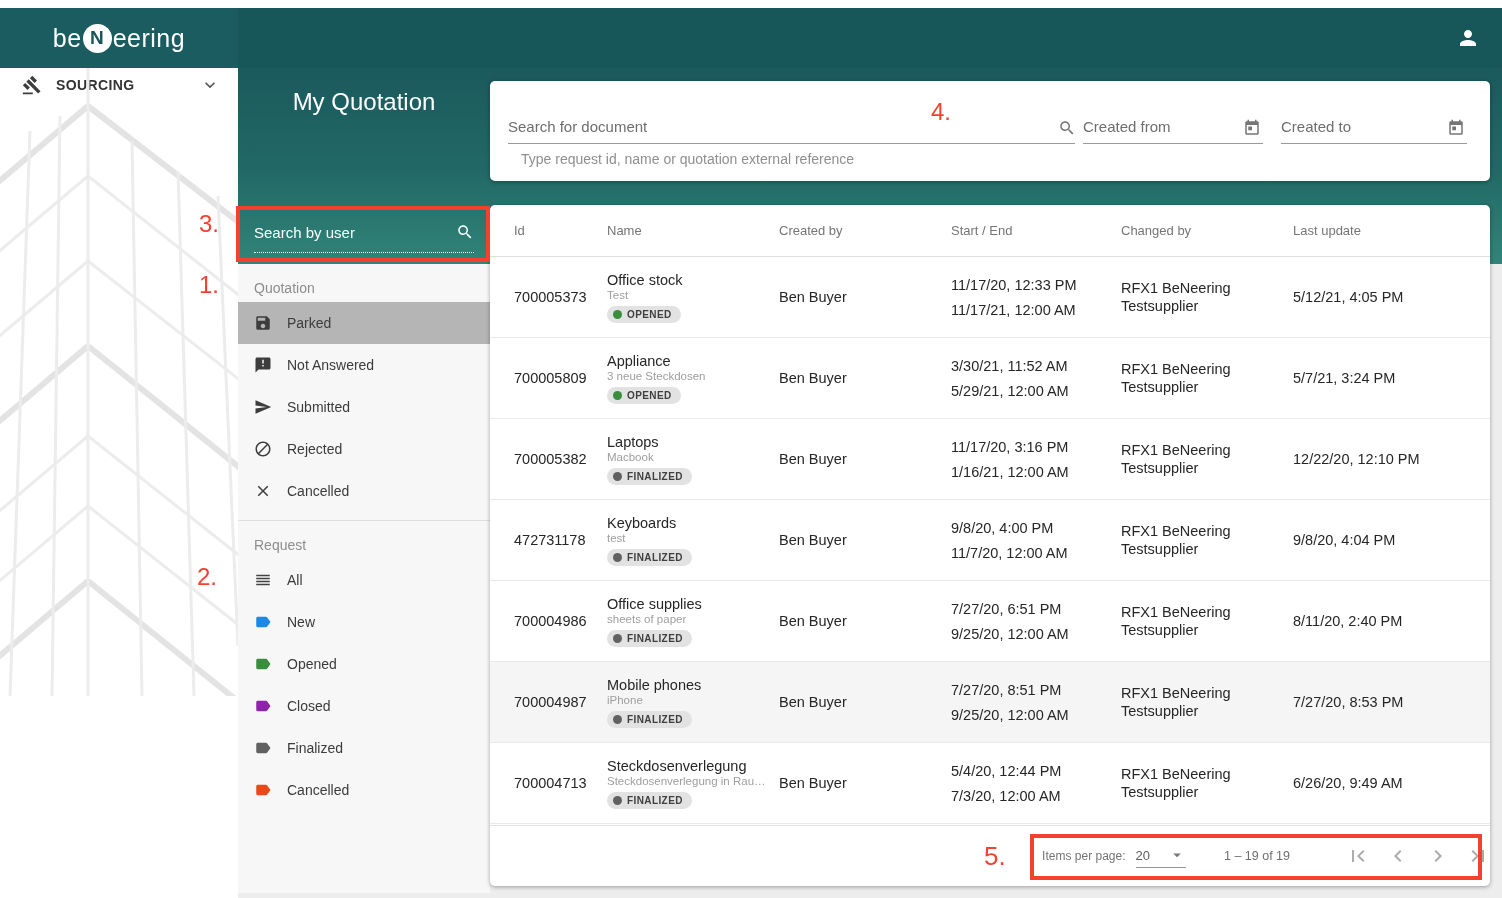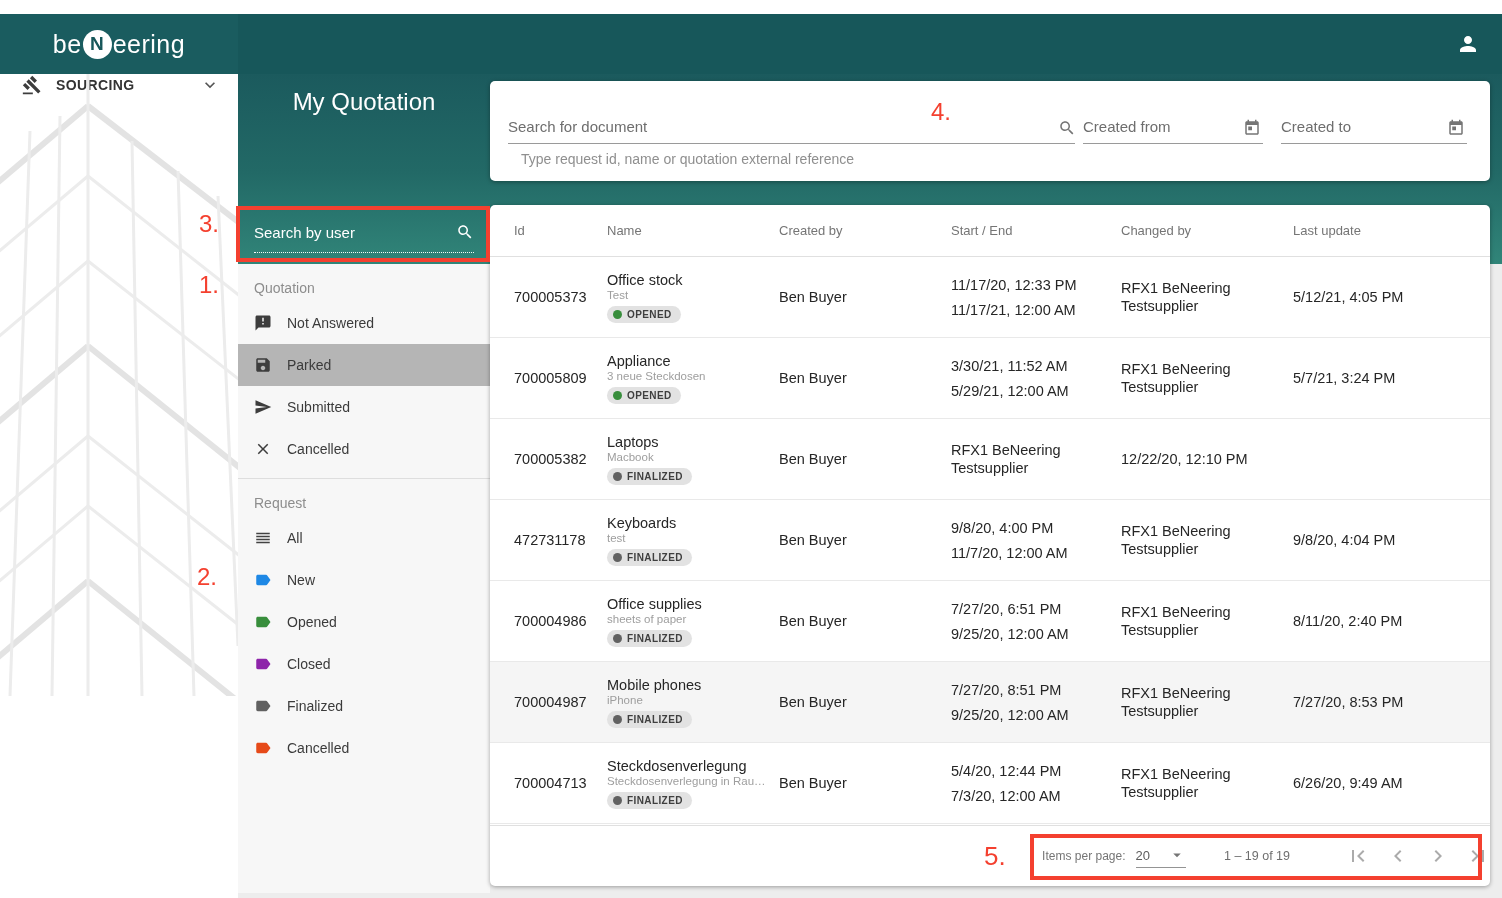--- a/index.html
+++ b/index.html
@@ -1,20 +1,20 @@
 <!DOCTYPE html>
 <html><head>
 <meta charset="utf-8">
 <style>
   html,body{margin:0;padding:0;background:#ffffff;}
   body{font-family:"Liberation Sans","DejaVu Sans",sans-serif;}
   .root{position:relative;width:1502px;height:898px;overflow:hidden;background:#ffffff;}
 
   
-  .topbar{position:absolute;left:0;top:14px;width:1502px;height:60px;background:#17575a;z-index:30;}
+  .topbar{position:absolute;left:0;top:8px;width:1502px;height:60px;background:#17575a;z-index:30;}
   .logo{position:absolute;left:0;top:0;width:238px;height:60px;display:flex;align-items:center;justify-content:center;color:#fff;font-size:25px;letter-spacing:.5px;background:#1a5c5f;}
   .logo .ncircle{display:inline-flex;align-items:center;justify-content:center;width:29px;height:29px;border-radius:50%;background:#ffffff;color:#17575a;font-weight:700;font-size:19px;margin:0 1px;}
   .account-btn{position:absolute;right:22px;top:18px;width:24px;height:24px;cursor:pointer;}
   .account-btn svg{fill:#ffffff;width:24px;height:24px;}
 
   
   .sidebar{position:absolute;left:0;top:60px;width:238px;height:636px;background:#ffffff;z-index:5;overflow:hidden;}
   .sourcing-row{height:50px;display:flex;align-items:center;padding:0 18px 0 22px;cursor:pointer;}
   .sourcing-row .gavel{width:20px;height:20px;fill:#3d3d3d;}
   .sourcing-label{margin-left:14px;font-size:14px;font-weight:700;color:#333;letter-spacing:.4px;}
@@ -148,37 +148,43 @@
         <svg viewBox="0 0 24 24">
             <path d="M15.5 14h-.79l-.28-.27C15.41 12.59 16 11.11 16 9.5 16 5.91 13.09 3 9.5 3S3 5.91 3 9.5 5.91 16 9.5 16c1.61 0 3.09-.59 4.23-1.57l.27.28v.79l5 5L20.49 19l-5-5zm-6 0C7.01 14 5 11.99 5 9.5S7.01 5 9.5 5 14 7.01 14 9.5 11.99 14 9.5 14z"></path>
           </svg>
       </div>
     </div>
   </div>
 
   <nav class="menu">
     <div class="menu-section">Quotation</div>
     <div id="quotation-list">
-        <div class="menu-item">
-    <svg viewBox="0 0 24 24" style="fill: rgb(61, 61, 61);">
-            <path d="M20 2H4c-1.1 0-1.99.9-1.99 2L2 22l4-4h14c1.1 0 2-.9 2-2V4c0-1.1-.9-2-2-2zm-7 12h-2v-2h2v2zm0-4h-2V5h2v5z"></path>
-          </svg>
-    <span>Not Answered</span>
-  </div>
         <div class="menu-item selected">
     <svg viewBox="0 0 24 24" style="fill: rgb(61, 61, 61);">
             <path d="M17 3H5c-1.11 0-2 .9-2 2v14c0 1.1.89 2 2 2h14c1.1 0 2-.9 2-2V7l-4-4zm-5 16c-1.66 0-3-1.34-3-3s1.34-3 3-3 3 1.34 3 3-1.34 3-3 3zm3-10H5V5h10v4z"></path>
           </svg>
     <span>Parked</span>
   </div>
         <div class="menu-item">
     <svg viewBox="0 0 24 24" style="fill: rgb(61, 61, 61);">
+            <path d="M20 2H4c-1.1 0-1.99.9-1.99 2L2 22l4-4h14c1.1 0 2-.9 2-2V4c0-1.1-.9-2-2-2zm-7 12h-2v-2h2v2zm0-4h-2V5h2v5z"></path>
+          </svg>
+    <span>Not Answered</span>
+  </div>
+        <div class="menu-item">
+    <svg viewBox="0 0 24 24" style="fill: rgb(61, 61, 61);">
             <path d="M2.01 21L23 12 2.01 3 2 10l15 2-15 2z"></path>
           </svg>
     <span>Submitted</span>
+  </div>
+        <div class="menu-item">
+    <svg viewBox="0 0 24 24" style="fill: rgb(61, 61, 61);">
+            <path d="M12 2C6.48 2 2 6.48 2 12s4.48 10 10 10 10-4.48 10-10S17.52 2 12 2zM4 12c0-4.42 3.58-8 8-8 1.85 0 3.55.63 4.9 1.69L5.69 16.9C4.63 15.55 4 13.85 4 12zm8 8c-1.85 0-3.55-.63-4.9-1.69L18.31 7.1C19.37 8.45 20 10.15 20 12c0 4.42-3.58 8-8 8z"></path>
+          </svg>
+    <span>Rejected</span>
   </div>
         <div class="menu-item">
     <svg viewBox="0 0 24 24" style="fill: rgb(61, 61, 61);">
             <path d="M19 6.41L17.59 5 12 10.59 6.41 5 5 6.41 10.59 12 5 17.59 6.41 19 12 13.41 17.59 19 19 17.59 13.41 12z"></path>
           </svg>
     <span>Cancelled</span>
   </div>
       </div>
     <div class="menu-divider"></div>
     <div class="menu-section">Request</div>
@@ -293,20 +299,24 @@
     <div class="cell">700005382</div>
     <div class="cell cell-name">
       <div class="nm">Laptops</div>
       <div class="sub">Macbook</div>
       <span class="badge">
         <span class="dot" style="background: rgb(97, 97, 97);"></span>
         <span class="bl">FINALIZED</span>
       </span>
     </div>
     <div class="cell">Ben Buyer</div>
+    <div class="cell cell-dates">
+      <div>11/17/20, 3:16 PM</div>
+      <div class="d2">1/16/21, 12:00 AM</div>
+    </div>
     <div class="cell cell-changed">RFX1 BeNeering Testsupplier</div>
     <div class="cell">12/22/20, 12:10 PM</div>
   </div>
         <div class="tgrid trow">
     <div class="cell">472731178</div>
     <div class="cell cell-name">
       <div class="nm">Keyboards</div>
       <div class="sub">test</div>
       <span class="badge">
         <span class="dot" style="background: rgb(97, 97, 97);"></span>

